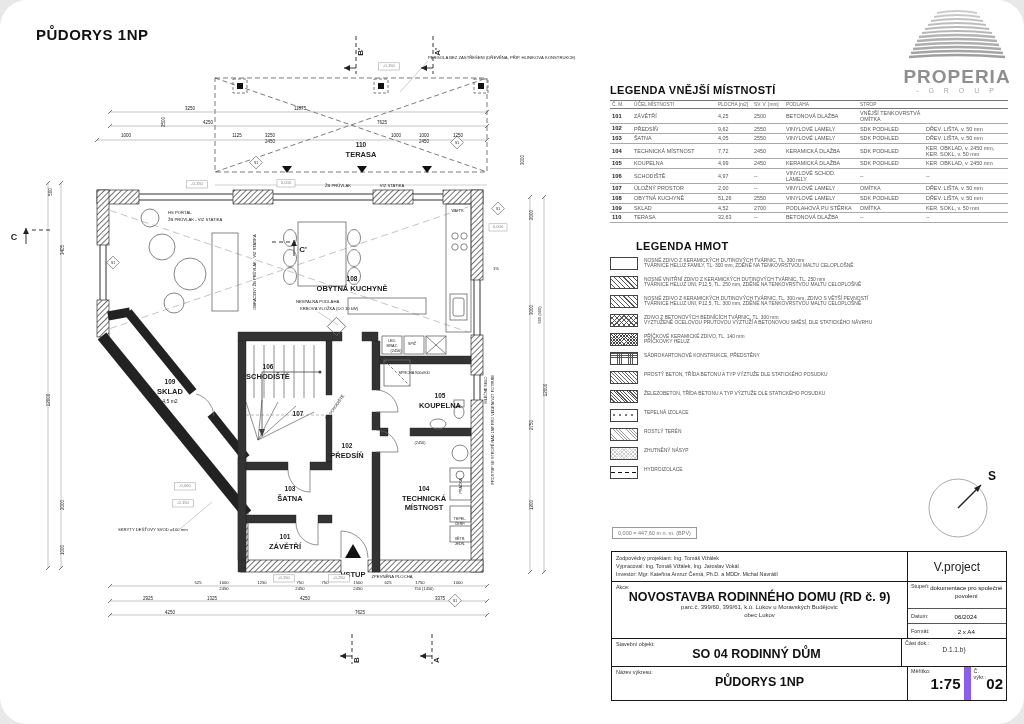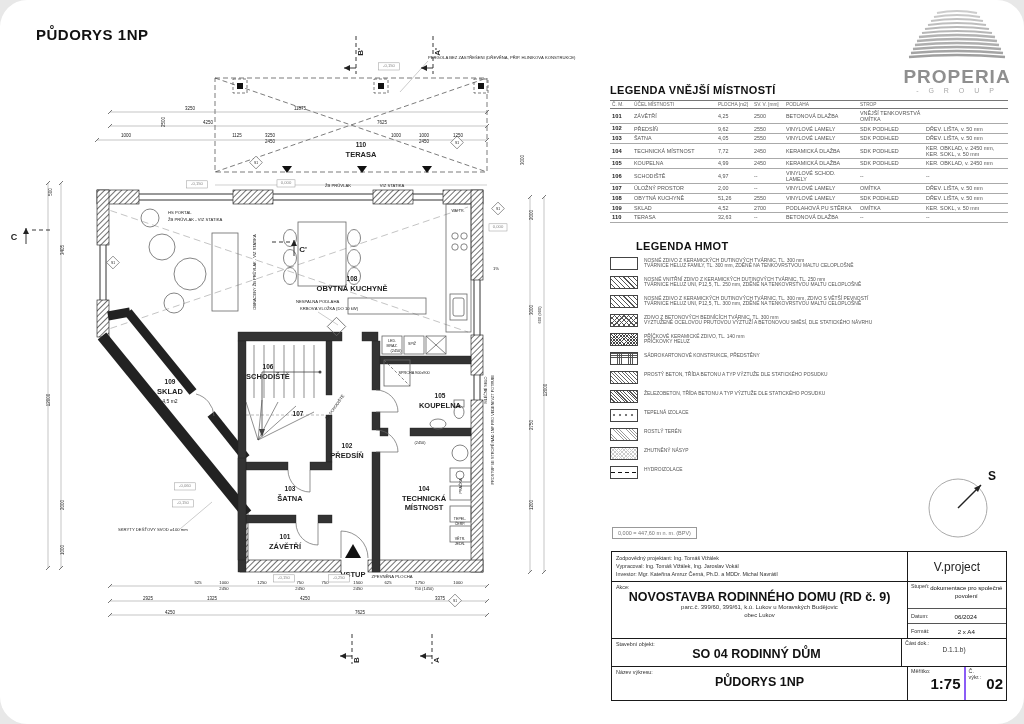--- a/index.html
+++ b/index.html
@@ -58,21 +58,21 @@
   .tb-label{font-size:5.4px;color:#333;}
   .tb-big{font-size:12.5px;font-weight:bold;color:#111;text-align:center;line-height:1.15;}
   .tb-sub{font-size:6px;color:#333;text-align:center;line-height:1.3;}
   .tb-company{font-size:12px;color:#222;display:flex;align-items:center;justify-content:center;flex:1;}
   .tb-kv{display:flex;font-size:5.4px;color:#333;padding:1px 3px;align-items:center;}
   .tb-kv .v{flex:1;text-align:center;font-size:6.2px;color:#111;}
   .tb-stupen{border-bottom:1px solid #555;padding:1px 3px;font-size:5.4px;color:#333;display:flex;min-height:24px;}
   .tb-stupen .v{flex:1;text-align:center;font-size:6px;color:#111;line-height:1.25;padding-top:2px;}
   .tb-split{display:flex;flex:1;}
   .tb-cell{flex:1;padding:1px 3px;display:flex;flex-direction:row;}
-  .tb-cell+.tb-cell{border-left:2px solid #8b5cf6;}
+  .tb-cell+.tb-cell{border-left:7px solid #8b5cf6;}
   .tb-cell .big{flex:1;display:flex;align-items:center;justify-content:center;font-size:15px;font-weight:bold;color:#111;}
 </style>
 </head>
 <body>
 
 <div class="sheet">
 
   <div class="plan-title">PŮDORYS 1NP</div>
 
   <svg id="plan-svg" width="610" height="724" viewBox="0 0 610 724">

